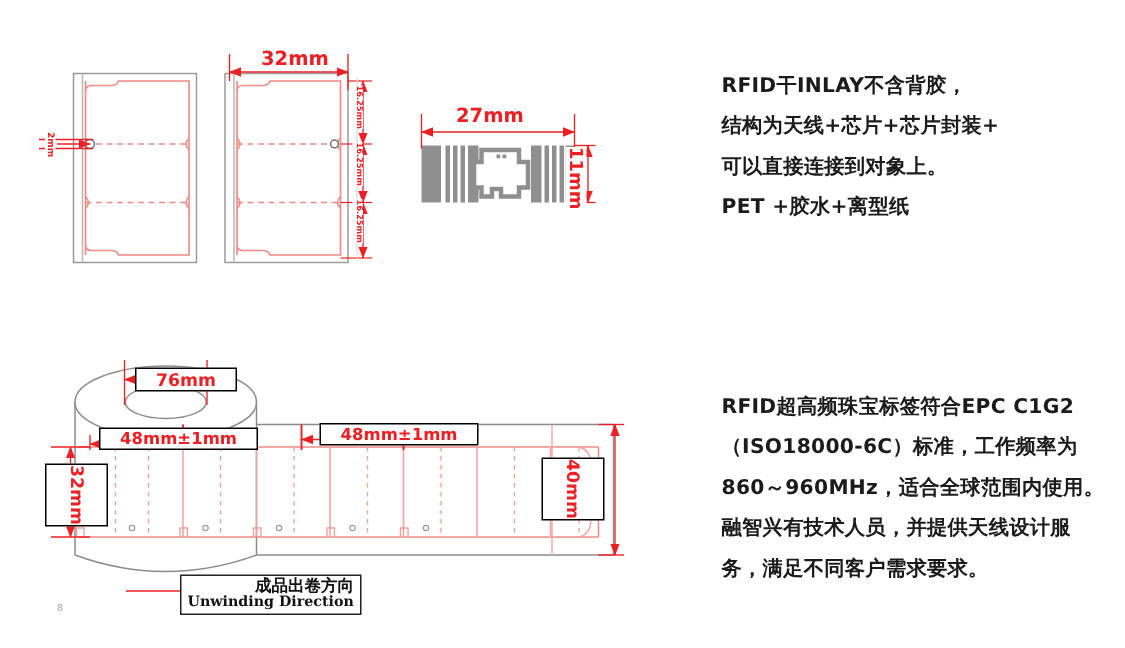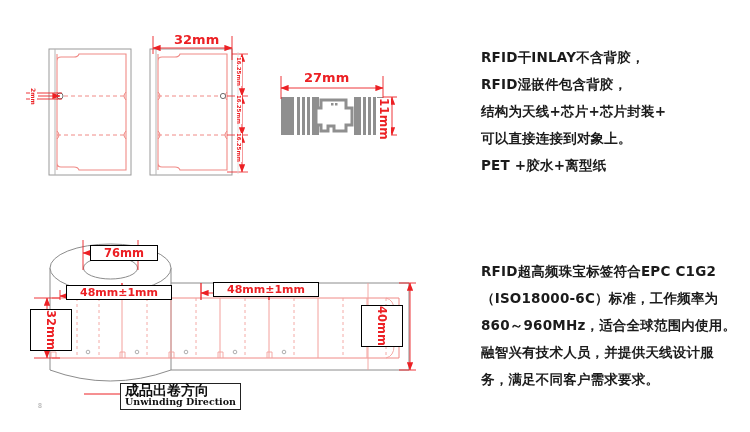--- a/index.html
+++ b/index.html
@@ -81,22 +81,23 @@
     left: 104px;
     top: 383px;
     border: 1px solid #222;
     background: #fff;
     padding: 1px 4px 2px 4px;
     line-height: 11px;
   }
   #unwind-cn {
     display: block;
     font-family: "DejaVu Serif", "Liberation Serif", serif;
-    font-size: 14px;
+    font-size: 11px;
     color: #111;
+    text-align: right;
   }
   #unwind-en {
     display: block;
     font-family: "DejaVu Serif", "Liberation Serif", serif;
     font-size: 9.5px;
     color: #111;
   }
   #corner-mark {
     position: absolute;
     left: 22px;
@@ -331,21 +332,20 @@
 
   <div id="unwind-box">
     <span id="unwind-cn">成品出卷方向</span>
     <span id="unwind-en">Unwinding Direction</span>
   </div>
 
   <div id="corner-mark">8</div>
 
   <div class="txtblock" id="text-block-inlay">
     <span class="txtline">RFID干INLAY不含背胶，</span>
-    <span class="txtline">RFID湿嵌件包含背胶，</span>
     <span class="txtline">结构为天线+芯片+芯片封装+</span>
     <span class="txtline">可以直接连接到对象上。</span>
     <span class="txtline">PET +胶水+离型纸</span>
   </div>
 
   <div class="txtblock" id="text-block-spec">
     <span class="txtline">RFID超高频珠宝标签符合EPC C1G2</span>
     <span class="txtline">（ISO18000-6C）标准，工作频率为</span>
     <span class="txtline">860～960MHz，适合全球范围内使用。</span>
     <span class="txtline">融智兴有技术人员，并提供天线设计服</span>

